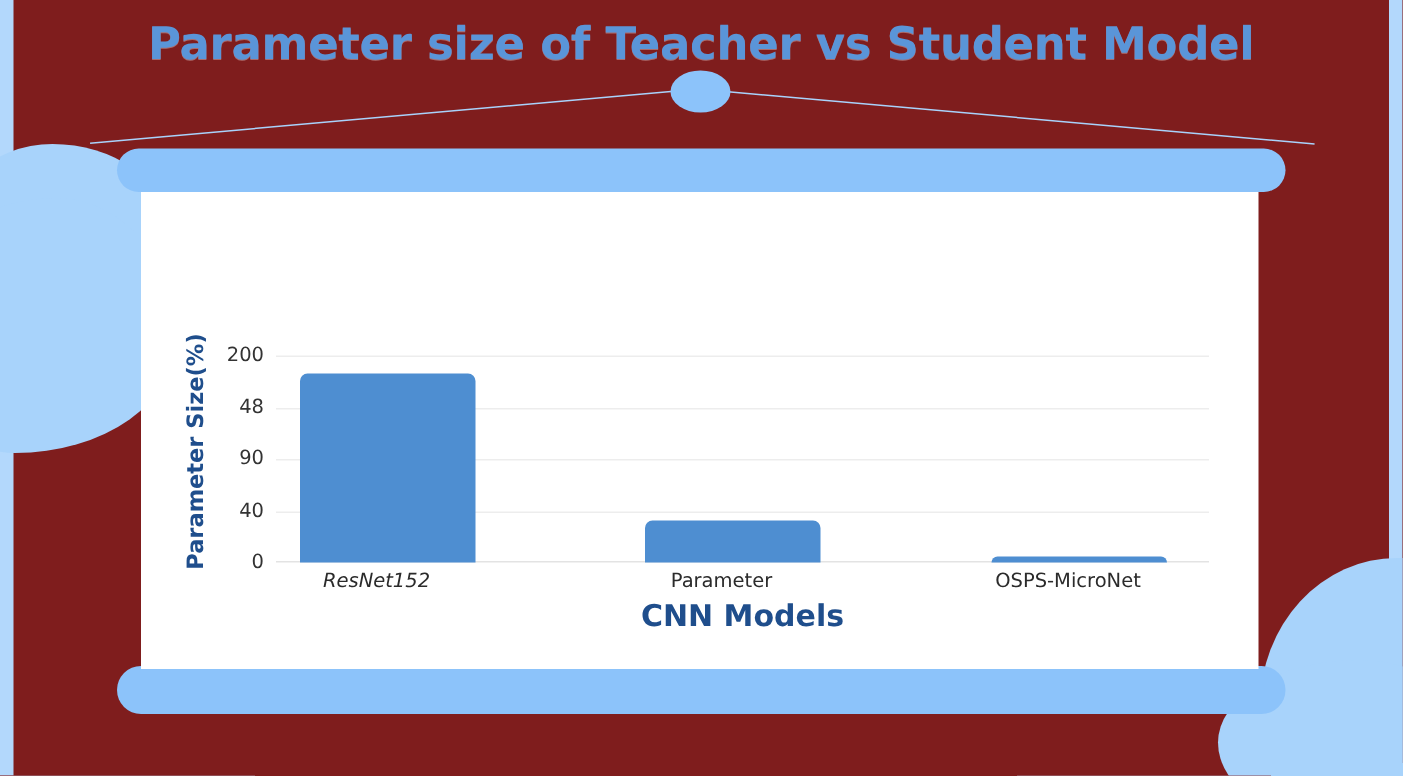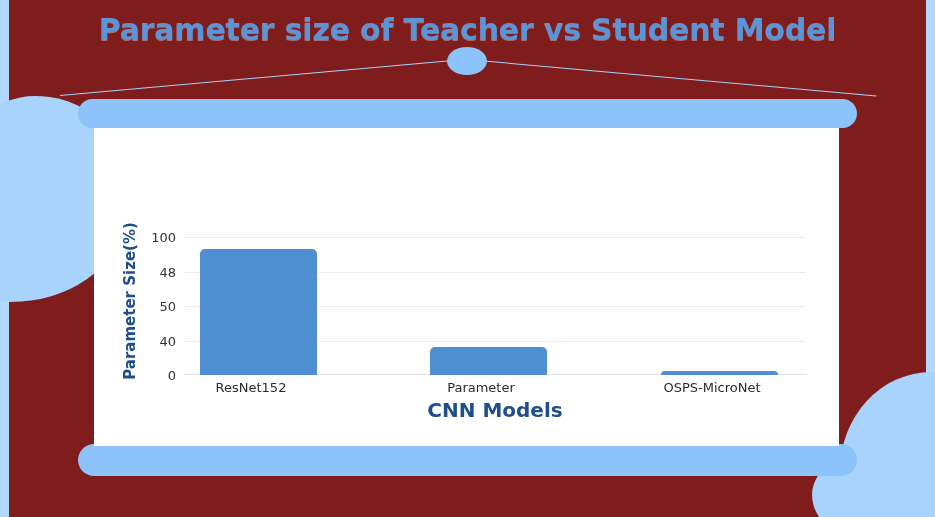--- a/index.html
+++ b/index.html
@@ -123,36 +123,36 @@
   <div class="bar-bottom"></div>
 
   <div class="card">
     <div class="chart">
 
       <div class="ylabel">Parameter Size(%)</div>
 
       <div class="plot">
 
         <div class="gridline" style="top:0;"></div>
-        <div class="ytick" style="top:0;">100</div>
+        <div class="ytick" style="top:0;">200</div>
 
         <div class="gridline" style="top:25%;"></div>
         <div class="ytick" style="top:25%;">48</div>
 
         <div class="gridline" style="top:50%;"></div>
-        <div class="ytick" style="top:50%;">50</div>
+        <div class="ytick" style="top:50%;">90</div>
 
         <div class="gridline" style="top:75%;"></div>
         <div class="ytick" style="top:75%;">40</div>
 
         <div class="axis-base"></div>
         <div class="ytick" style="top:100%;">0</div>
 
         <div class="bar" style="left:16px;height:91%;"></div>
-        <div class="xtick" style="left:-28px;">ResNet152</div>
+        <div class="xtick" style="left:-28px;font-style:italic;">ResNet152</div>
 
         <div class="bar" style="left:246px;height:20%;"></div>
         <div class="xtick" style="left:202px;">Parameter</div>
 
         <div class="bar" style="left:477px;height:3%;"></div>
         <div class="xtick" style="left:433px;">OSPS-MicroNet</div>
       </div>
 
       <div class="xlabel">CNN Models</div>
     </div>

